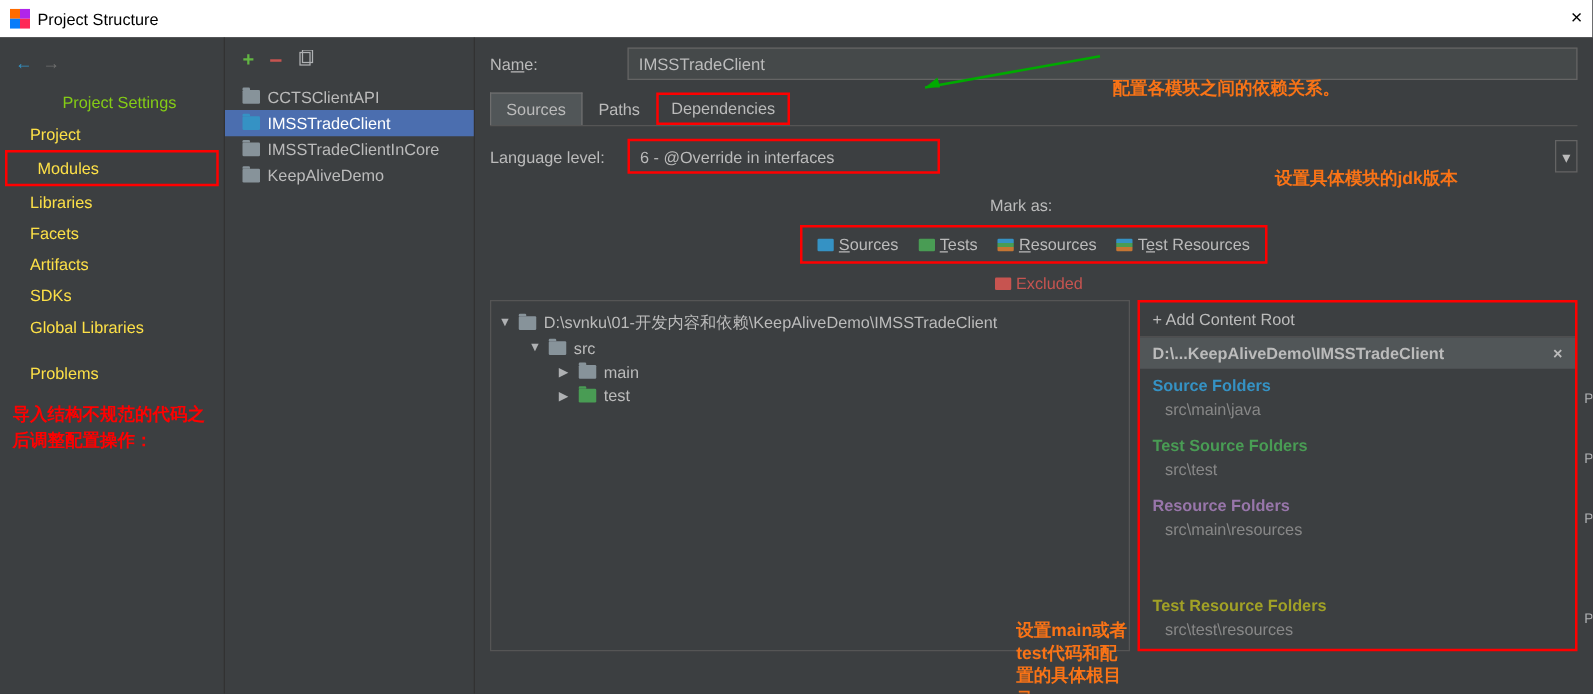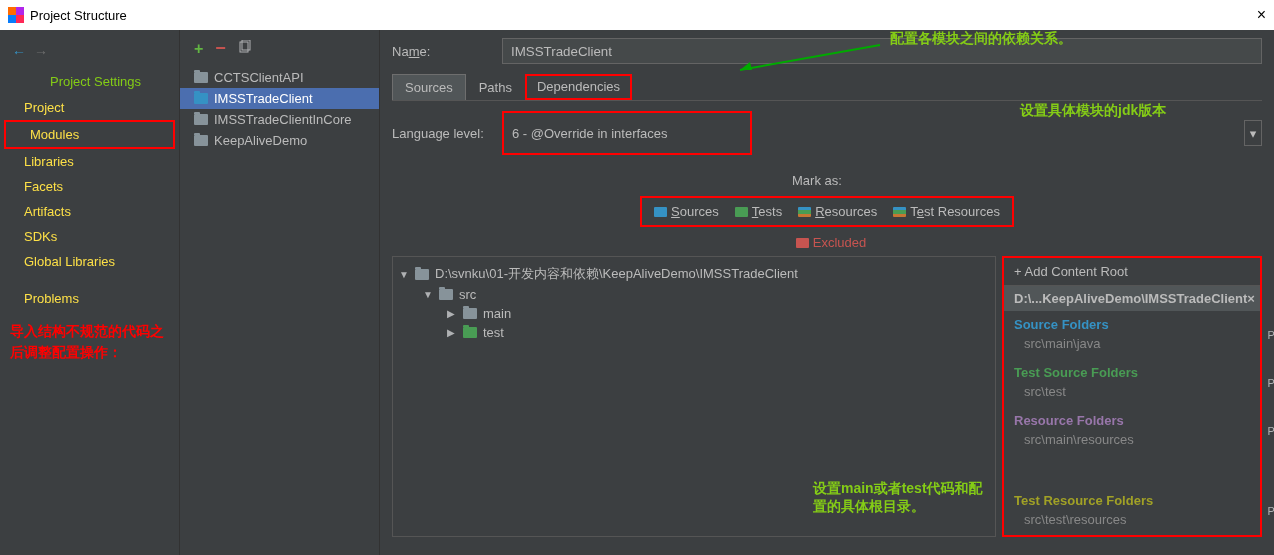--- a/index.html
+++ b/index.html
@@ -39,21 +39,21 @@
 .row { display: flex; align-items: center; gap: 10px; margin-bottom: 10px; }
 .label { color: #bbbbbb; min-width: 100px; }
 .label .u { text-decoration: underline; }
 .text-input { flex: 1; background: #45494a; border: 1px solid #646464; color: #bbbbbb; padding: 4px 8px; height: 26px; }
 
 .tabs { display: flex; border-bottom: 1px solid #555; margin-bottom: 10px; }
 .tab { padding: 5px 12px; color: #bbbbbb; border: 1px solid transparent; border-bottom: none; cursor: pointer; }
 .tab.active { background: #515658; border-color: #6e6e6e; }
 .dep-tab { border: 2px solid #ff0000; padding: 3px 10px; }
 
-.dropdown { flex: 1; background: #3c3f41; border: 1px solid #646464; color: #bbbbbb; padding: 4px 8px; height: 44px; display: flex; align-items: center; justify-content: space-between; }
+.dropdown { flex: 1; background: #3c3f41; border: 1px solid #646464; color: #bbbbbb; padding: 4px 8px; height: 28px; display: flex; align-items: center; justify-content: space-between; }
 .red-box { border: 2px solid #ff0000 !important; }
 .dropdown-arrow { width: 18px; height: 26px; border: 1px solid #646464; display: flex; align-items: center; justify-content: center; margin-left: -1px; }
 
 .mark-row { display: flex; align-items: center; gap: 8px; margin-top: 18px; flex-direction: column; }
 .mark-btns { display: flex; gap: 0; border: 2px solid #ff0000; padding: 3px 4px; }
 .mark-btn { display: flex; align-items: center; gap: 4px; padding: 3px 8px; cursor: pointer; }
 .mark-btn .u { text-decoration: underline; }
 .mini-folder { width: 13px; height: 10px; border-radius: 1px; position: relative; }
 .mf-blue { background: #3592c4; }
 .mf-green { background: #499c54; }
@@ -65,32 +65,32 @@
 .tree-panel { flex: 1; background: #3c3f41; border: 1px solid #555; padding: 6px; min-height: 280px; position: relative; }
 .tree-row { display: flex; align-items: center; gap: 6px; padding: 2px 0; }
 .tree-toggle { width: 10px; color: #afb1b3; font-size: 10px; }
 .indent1 { padding-left: 24px; }
 .indent2 { padding-left: 48px; }
 .folder-tree { width: 14px; height: 11px; background: #87939a; border-radius: 1px; position: relative; }
 .folder-tree::before { content: ""; position: absolute; top: -2px; left: 0; width: 6px; height: 2px; background: #87939a; border-radius: 1px 1px 0 0; }
 .folder-tree.green { background: #499c54; }
 .folder-tree.green::before { background: #499c54; }
 
-.right-panel { width: 260px; border: 2px solid #ff0000; background: #3c3f41; padding: 0; min-height: 280px; position: relative; }
+.right-panel { width: 352px; border: 2px solid #ff0000; background: #3c3f41; padding: 0; min-height: 280px; position: relative; }
 .right-head { border-bottom: 1px solid #555; padding: 6px 10px; display: flex; align-items: center; justify-content: space-between; }
 .right-path-row { background: #515658; padding: 5px 10px; color: #bbbbbb; font-weight: bold; display: flex; justify-content: space-between; align-items: center; }
 .fold-section { padding: 6px 10px 2px 10px; font-weight: bold; }
 .fold-source { color: #3592c4; }
 .fold-test { color: #499c54; }
 .fold-resource { color: #9876aa; }
 .fold-tresource { color: #a1a126; margin-top: 32px; }
 .fold-path { padding: 2px 10px 8px 20px; color: #888; }
 .px-icon { position: absolute; right: -24px; font-size: 11px; color: #afb1b3; }
 
-.float-annotation { position: absolute; color: #84cc16; font-weight: bold; font-size: 14px; pointer-events: none; }
+.float-annotation { position: absolute; color: #f97316; font-weight: bold; font-size: 14px; pointer-events: none; margin-top: 32px; }
 .fa1 { top: 0px; left: 510px; }
 .fa2 { top: 72px; left: 640px; line-height: 1.2; }
 .fa3 { top: 222px; left: 420px; line-height: 1.3; }
 
 .arrow-svg { position: absolute; top: 10px; left: 350px; pointer-events: none; }
 </style>
 </head>
 <body>
 
 <div class="titlebar">

